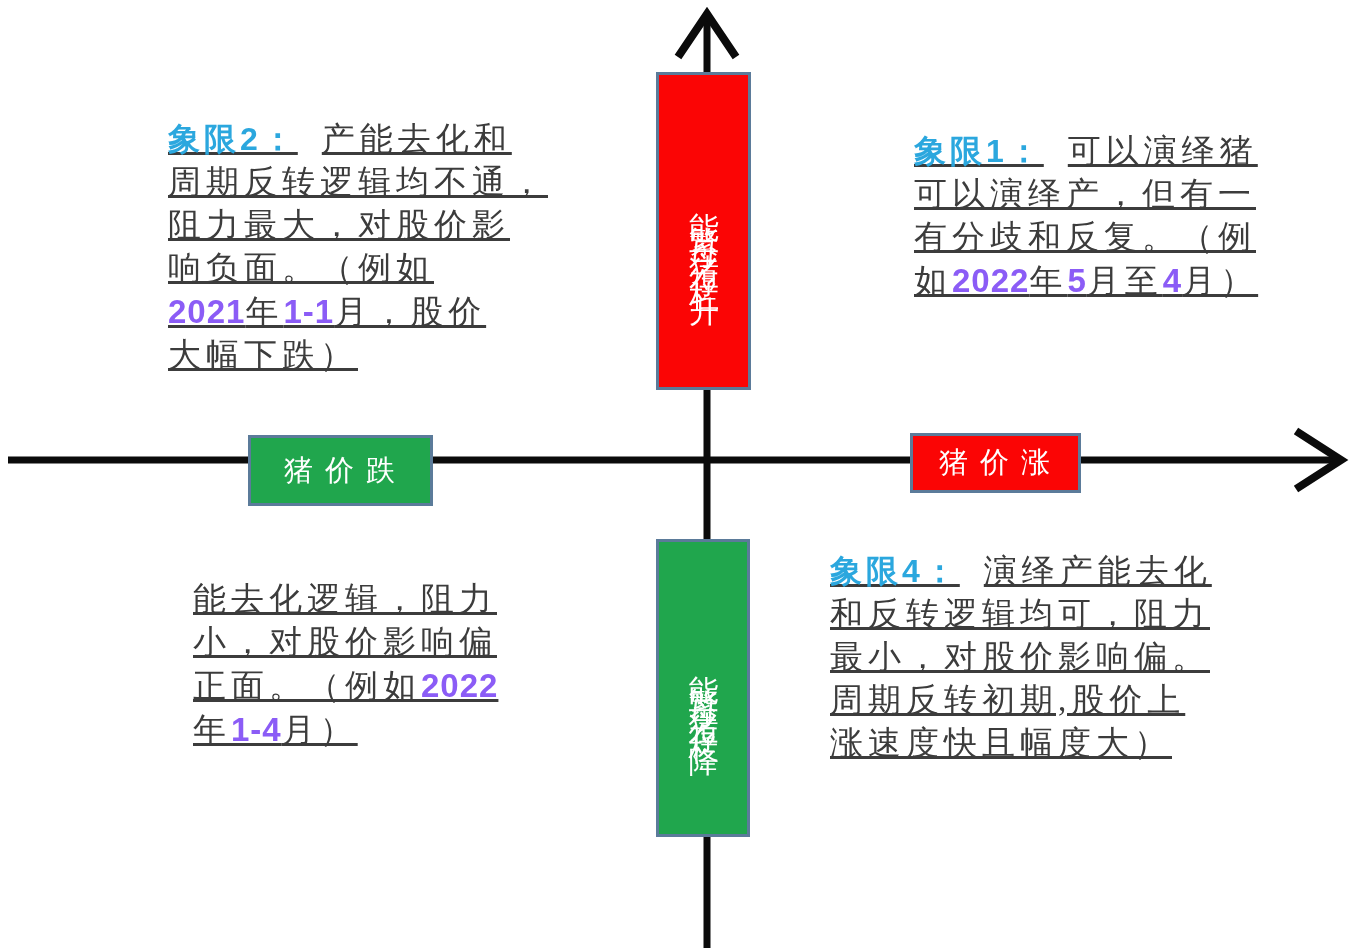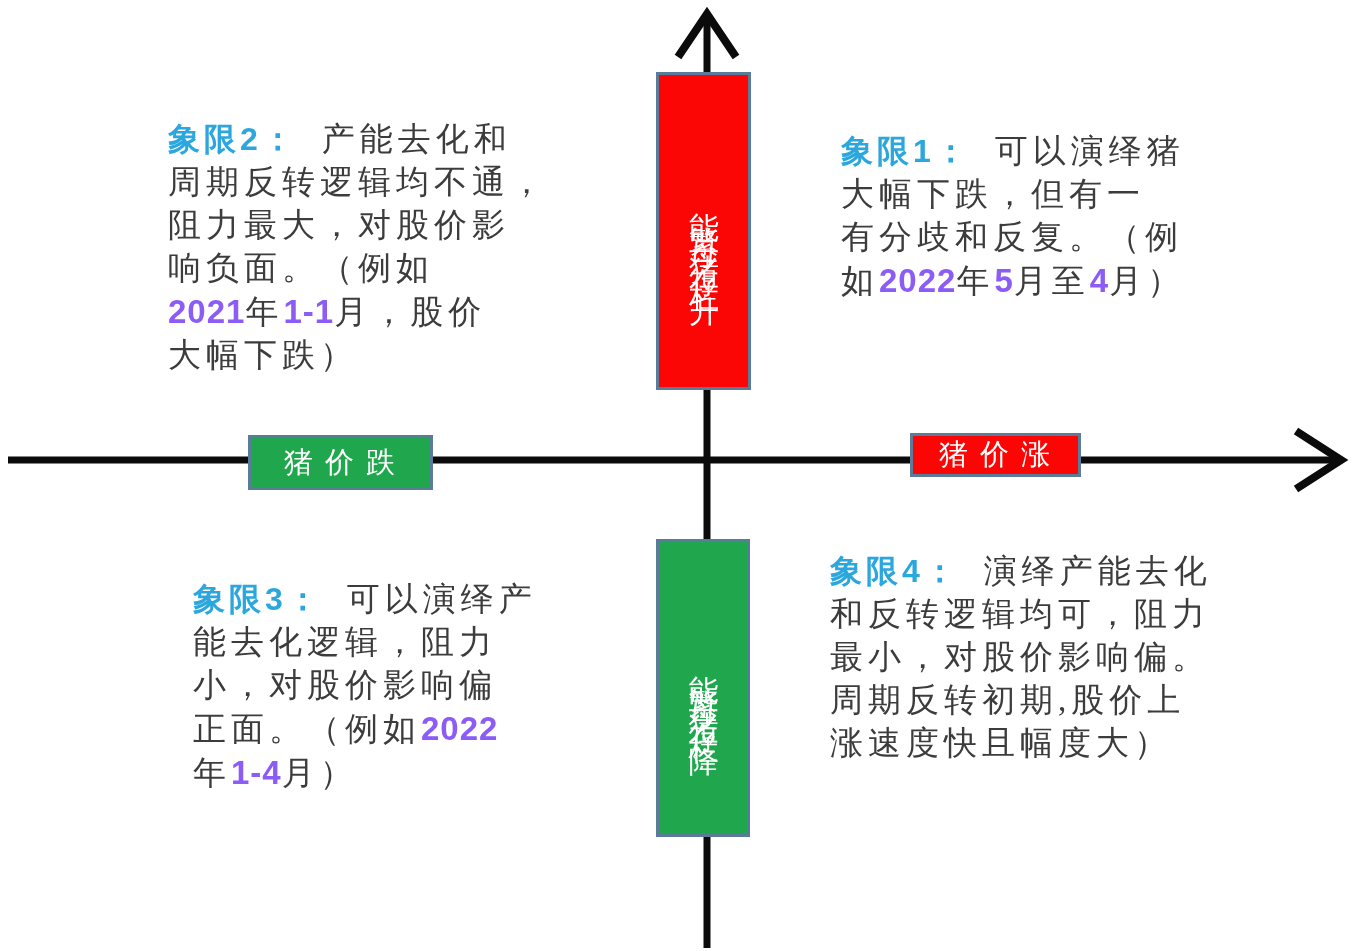--- a/index.html
+++ b/index.html
@@ -26,21 +26,21 @@
   }
   
   .quad {
     position: absolute;
     color: var(--text);
     font-size: 33px;
     line-height: 43px;
     letter-spacing: 5px;
     white-space: nowrap;
   }
-  .qline { min-height: 43px; }
+  .qline { min-height: 43px; text-decoration: underline; }
   .qlabel {
     color: var(--blue);
     font-weight: 700;
     letter-spacing: 4px;
     margin-right: 24px;
     font-family: "Liberation Sans", "DejaVu Sans", sans-serif;
     font-size: 32px;
   }
   .quad b {
     font-family: "Liberation Sans", "DejaVu Sans", sans-serif;
@@ -87,46 +87,45 @@
   </svg>
 
   <div class="axis-box fill-red" style="left:656px; top:72px; width:95px; height:318px;">
     <span class="vbox-text">能繁母猪存栏升</span>
   </div>
 
   <div class="axis-box fill-green" style="left:656px; top:539px; width:94px; height:298px;">
     <span class="vbox-text tight">能繁母猪存栏降</span>
   </div>
 
-  <div class="axis-box fill-green" style="left:248px; top:435px; width:185px; height:55px;">
+  <div class="axis-box fill-green" style="left:248px; top:435px; width:185px; height:71px;">
     <span class="hbox-text">猪价跌</span>
   </div>
 
-  <div class="axis-box fill-red" style="left:910px; top:433px; width:171px; height:44px;">
+  <div class="axis-box fill-red" style="left:910px; top:433px; width:171px; height:60px;">
     <span class="hbox-text">猪价涨</span>
   </div>
 
   <div class="quad" style="left:168px; top:118px;">
     <div class="qline"><span class="qlabel">象限2：</span><span>产能去化和</span></div>
     <div class="qline">周期反转逻辑均不通，</div>
     <div class="qline">阻力最大，对股价影</div>
     <div class="qline">响负面。（例如</div>
     <div class="qline"><b>2021</b>年<b>1-1</b>月，股价</div>
     <div class="qline">大幅下跌）</div>
   </div>
 
-  <div class="quad" style="left:841px; top:130px;">
+  <div class="quad" style="left:914px; top:130px;">
     <div class="qline"><span class="qlabel">象限1：</span><span>可以演绎猪</span></div>
-    <div class="qline">大幅下跌，但有一</div>
+    <div class="qline">可以演绎产，但有一</div>
     <div class="qline">有分歧和反复。（例</div>
     <div class="qline">如<b>2022</b>年<b>5</b>月至<b>4</b>月）</div>
   </div>
 
   <div class="quad" style="left:193px; top:578px;">
-    <div class="qline"><span class="qlabel">象限3：</span><span>可以演绎产</span></div>
     <div class="qline">能去化逻辑，阻力</div>
     <div class="qline">小，对股价影响偏</div>
     <div class="qline">正面。（例如<b>2022</b></div>
     <div class="qline">年<b>1-4</b>月）</div>
   </div>
 
   <div class="quad" style="left:830px; top:550px;">
     <div class="qline"><span class="qlabel">象限4：</span><span>演绎产能去化</span></div>
     <div class="qline">和反转逻辑均可，阻力</div>
     <div class="qline">最小，对股价影响偏。</div>

